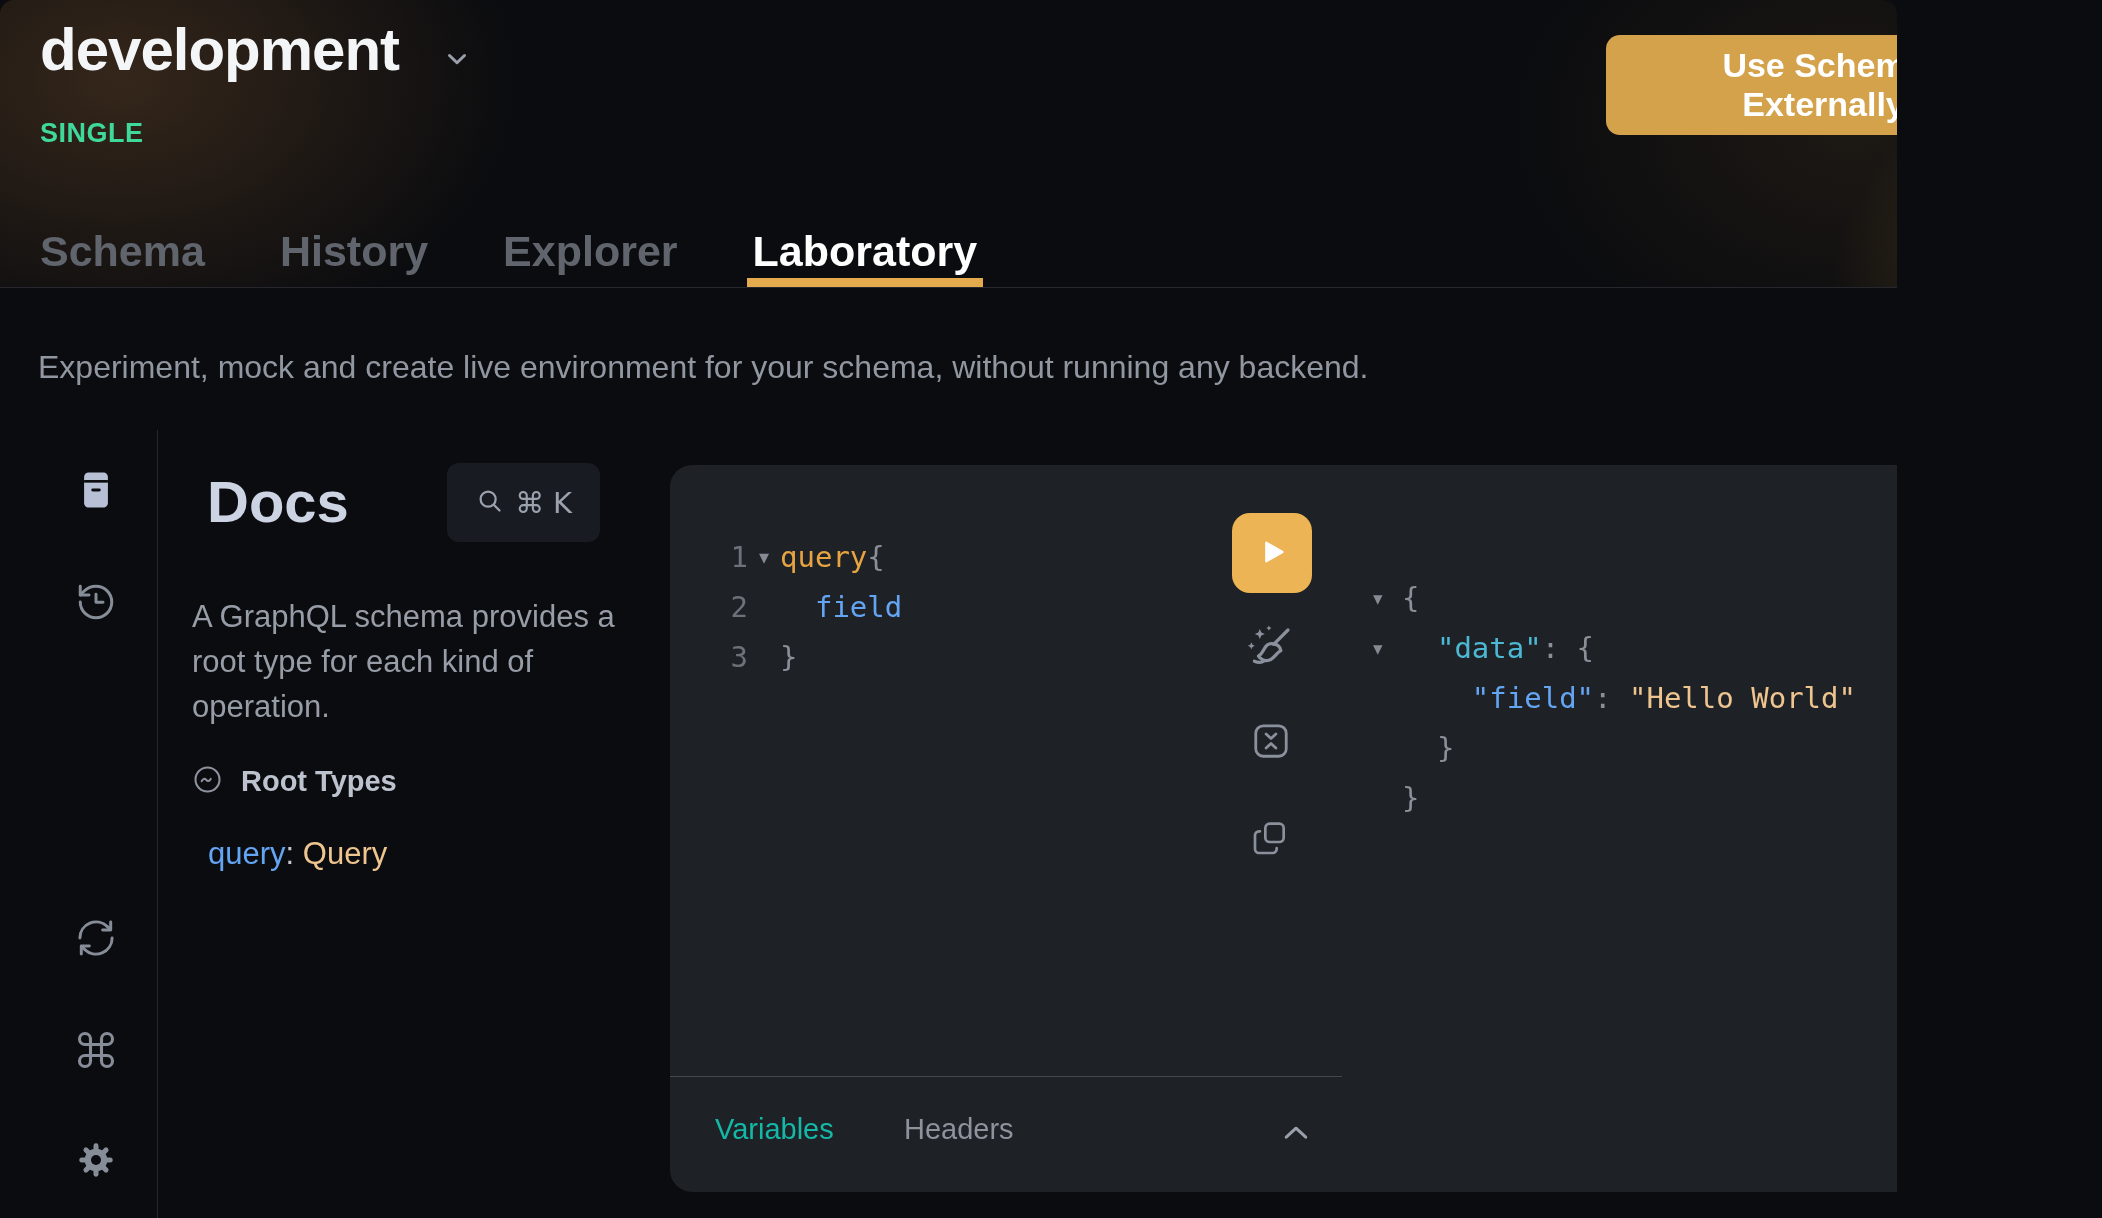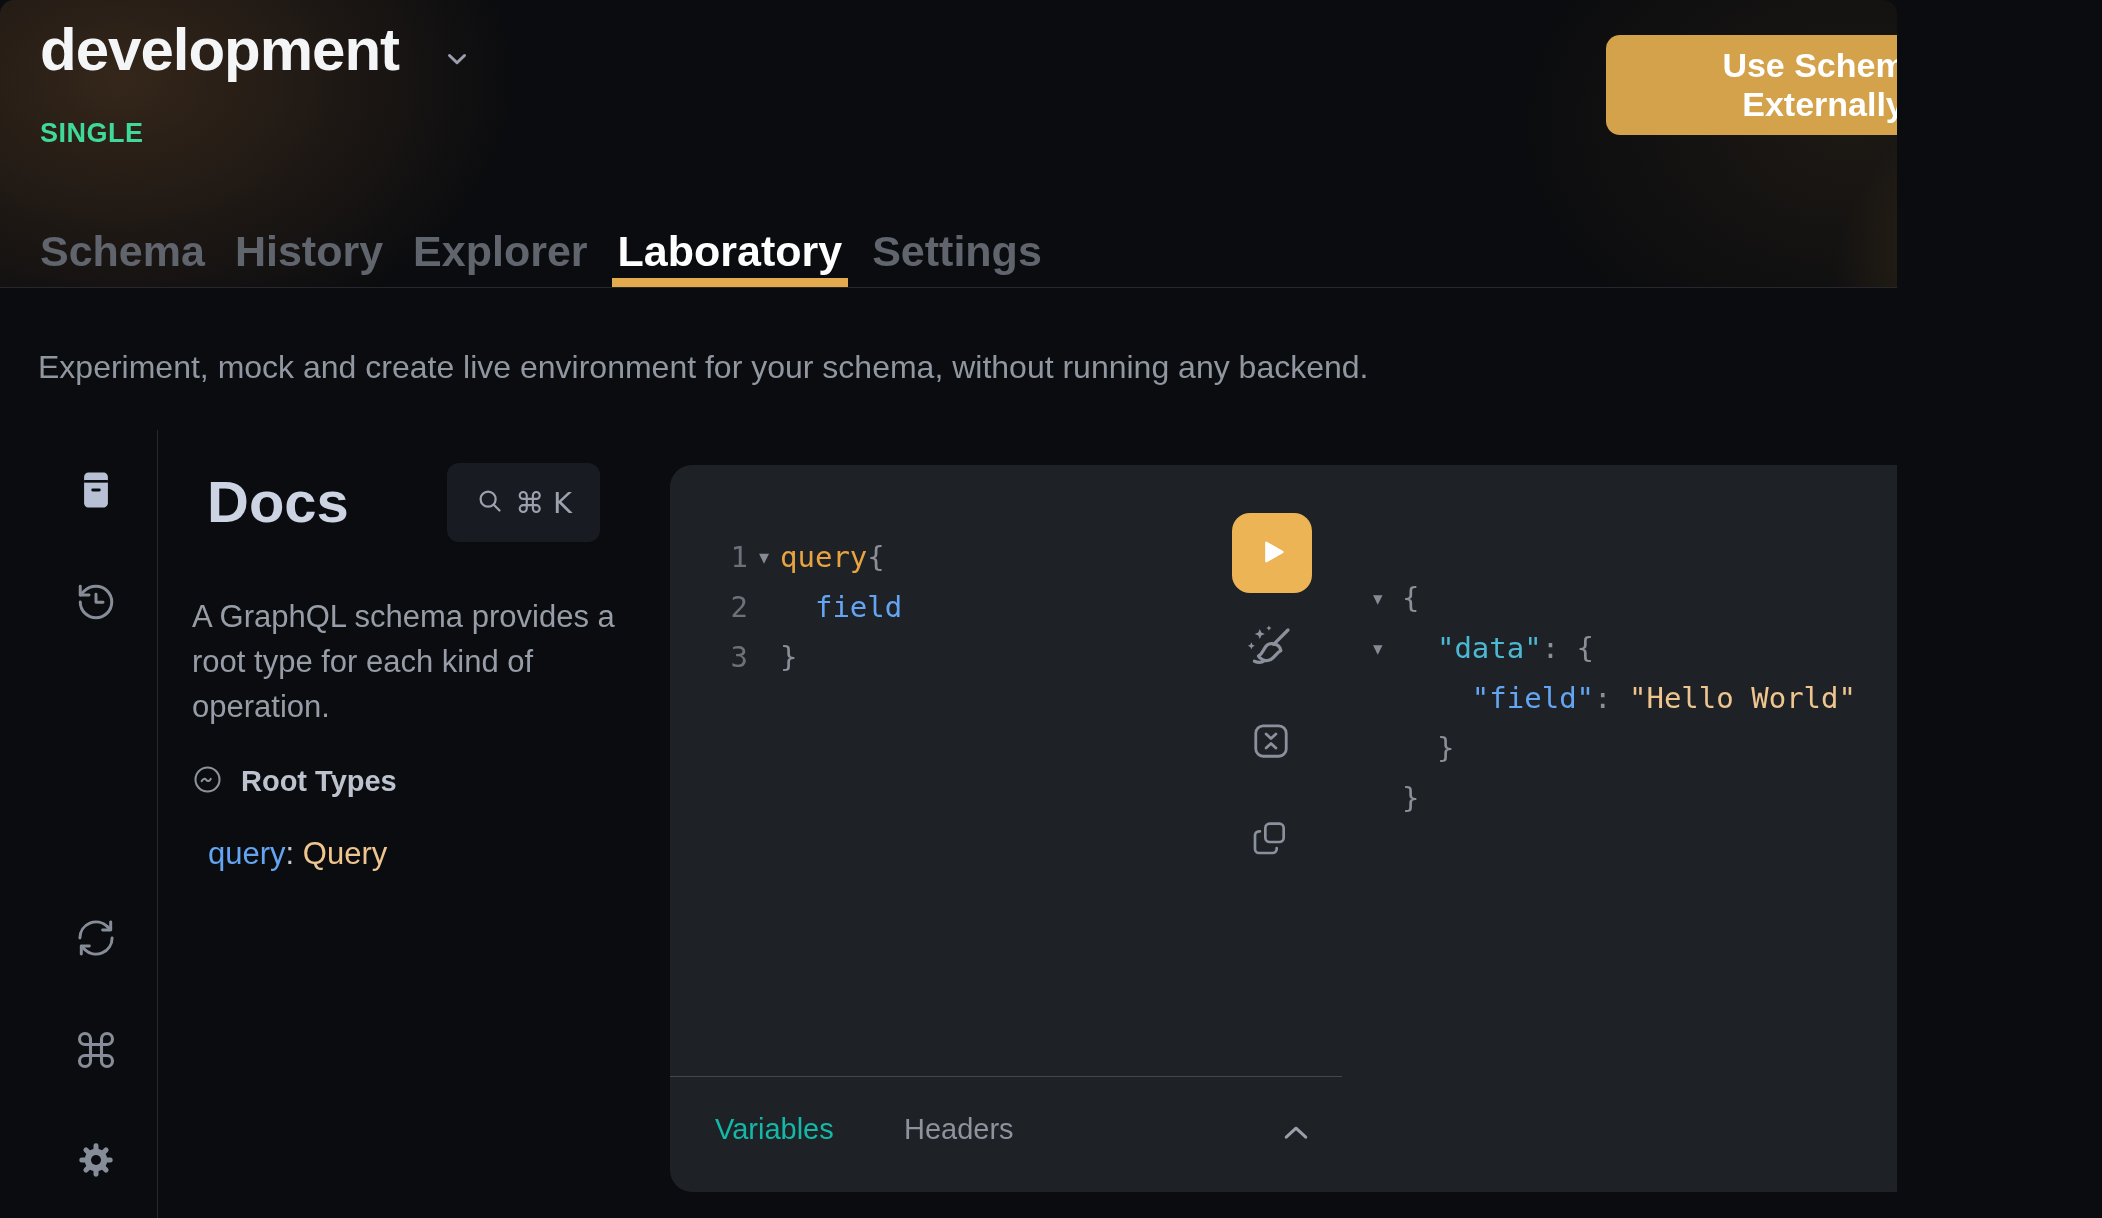--- a/index.html
+++ b/index.html
@@ -20,21 +20,21 @@
   .project-title { position:absolute; left:40px; top:14px; font-size:60px; line-height:72px;
     font-weight:700; letter-spacing:-1px; color:#f4f5f7; }
   .title-chevron { position:absolute; left:442px; top:44px; width:30px; height:30px; color:#9aa0ab;
     background:none; border:none; cursor:pointer; }
   .env-badge { position:absolute; left:40px; top:118px; font-size:27px; font-weight:700;
     letter-spacing:0.5px; color:var(--badge-green, #3fd99b); }
   .gold-btn { position:absolute; left:1606px; top:35px; width:483px; height:100px;
     border:none; border-radius:14px; background:var(--accent-gold, #d3a24b); cursor:pointer;
     display:flex; align-items:center; justify-content:space-between; padding:17px 38px; }
   .gold-btn .lbl { font-size:34px; font-weight:700; color:#ffffff; font-family:"Liberation Sans", sans-serif; }
-  .tabs { position:absolute; left:40px; top:214px; height:74px; display:flex; gap:30px; }
+  .tabs { position:absolute; left:40px; top:214px; height:74px; display:flex; gap:75px; }
   .tab { position:relative; display:block; height:74px; font-size:43px; font-weight:700;
     color:#60646c; line-height:50px; background:none; border:none; cursor:pointer;
     font-family:"Liberation Sans", sans-serif; }
   .tab.active { color:#ffffff; }
   .tab.active::after { content:""; position:absolute; left:-6px; right:-6px; bottom:0;
     height:10px; background:var(--tab-underline-gold, #e3aa4e); }
 
   
   .subtitle { position:absolute; left:38px; top:349px; font-size:32px; color:#9197a1; }
 
@@ -133,21 +133,20 @@
           <path d="M8.8 9h8.4"></path>
         </svg>
       </span>
     </button>
 
     <nav class="tabs">
       <button class="tab">Schema</button>
       <button class="tab">History</button>
       <button class="tab">Explorer</button>
       <button class="tab active">Laboratory</button>
-      <button class="tab">Settings</button>
     </nav>
   </header>
 
   <p class="subtitle">Experiment, mock and create live environment for your schema, without running any backend.</p>
 
   <aside>
     <button class="side-btn active sb-docs">
       <svg viewBox="0 0 24 24" width="42" height="42">
         <path fill="currentColor" d="M5.2 4.6C5.2 3.2 6.3 2 7.8 2h8.4c1.4 0 2.6 1.2 2.6 2.6v14.8c0 1.4-1.2 2.6-2.6 2.6H7.8c-1.5 0-2.6-1.2-2.6-2.6z"></path>
         <rect x="5.2" y="6.3" width="13.6" height="1.5" fill="#0b0c0f"></rect>

